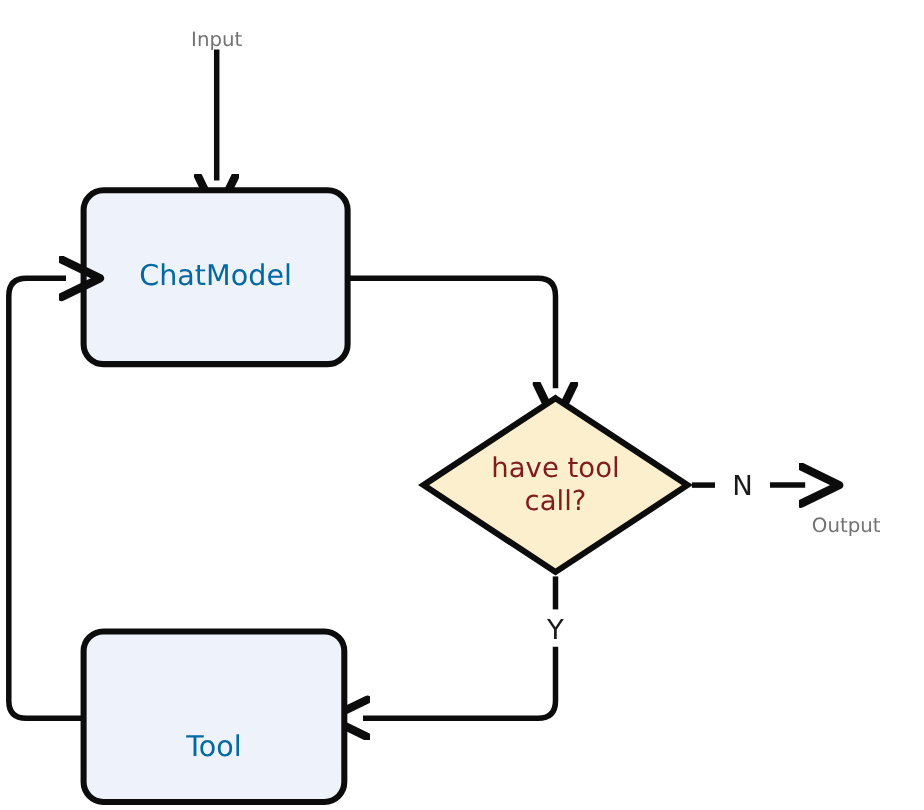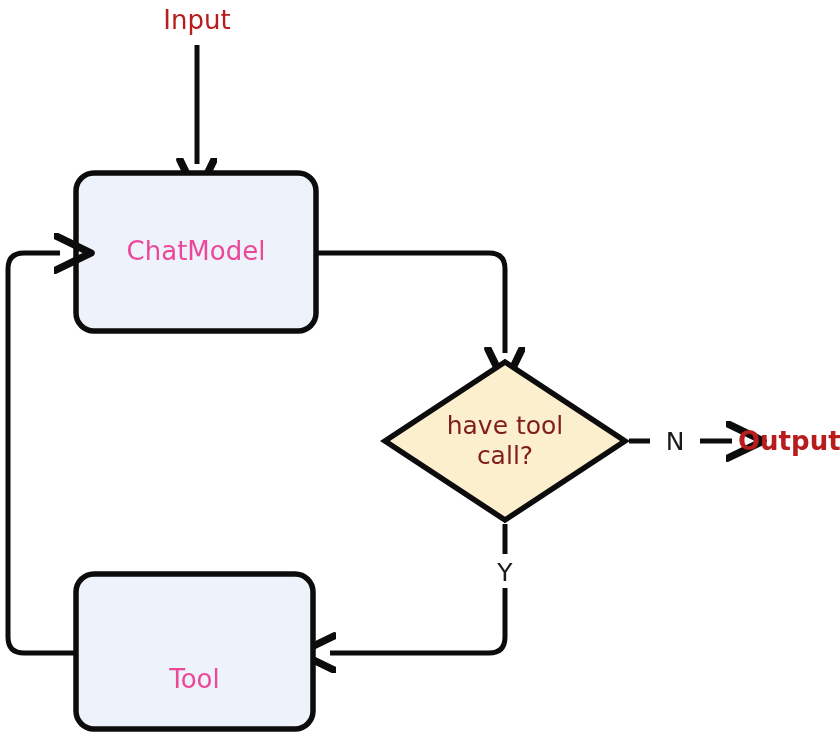--- a/index.html
+++ b/index.html
@@ -31,41 +31,42 @@
     display: flex;
     align-items: center;
     justify-content: center;
     text-align: center;
     pointer-events: none;
     line-height: 1.22;
     white-space: pre-line;
   }
   .box-label {
     font-size: 26px;
-    color: #ec4899;
+    color: #0369a1;
   }
   .decision-label {
     font-size: 25px;
     color: #7f1d1d;
   }
   .edge-label {
     position: absolute;
     font-size: 25px;
     color: #1a1a1a;
     display: flex;
     align-items: center;
     justify-content: center;
   }
   .terminal-label {
     position: absolute;
-    font-size: 26px;
-    color: #b91c1c;
+    font-size: 18px;
+    color: #737373;
     display: flex;
     align-items: center;
     justify-content: center;
+    margin-top: 16px;
   }
 </style>
 </head>
 <body>
 
 <div id="flow-root">
 
   <svg id="flow-svg" viewBox="0 0 840 736">
     <defs>
       <marker id="arrow-head" markerWidth="10" markerHeight="10" refX="1.2" refY="4" orient="auto" markerUnits="strokeWidth">
@@ -96,19 +97,19 @@
 
   <div class="terminal-label" style="left:137px; top:0px; width:120px; height:40px;">Input</div>
 
   <div class="node-label box-label" style="left:76px; top:173px; width:240px; height:158px;">ChatModel</div>
 
   <div class="node-label decision-label" style="left:405px; top:385px; width:200px; height:112px;">have tool
 call?</div>
 
   <div class="node-label box-label" style="left:76px; top:602px; width:237px; height:155px;">Tool</div>
 
-  <div class="terminal-label" style="left:738px; top:421px; width:102px; height:40px; justify-content:flex-start;font-weight:bold;">Output</div>
+  <div class="terminal-label" style="left:738px; top:442px; width:102px; height:40px; justify-content:flex-start;">Output</div>
 
   <div class="edge-label" style="left:652px; top:421px; width:46px; height:40px;">N</div>
 
   <div class="edge-label" style="left:482px; top:554px; width:46px; height:36px;">Y</div>
 
 </div>
 
 </body></html>

